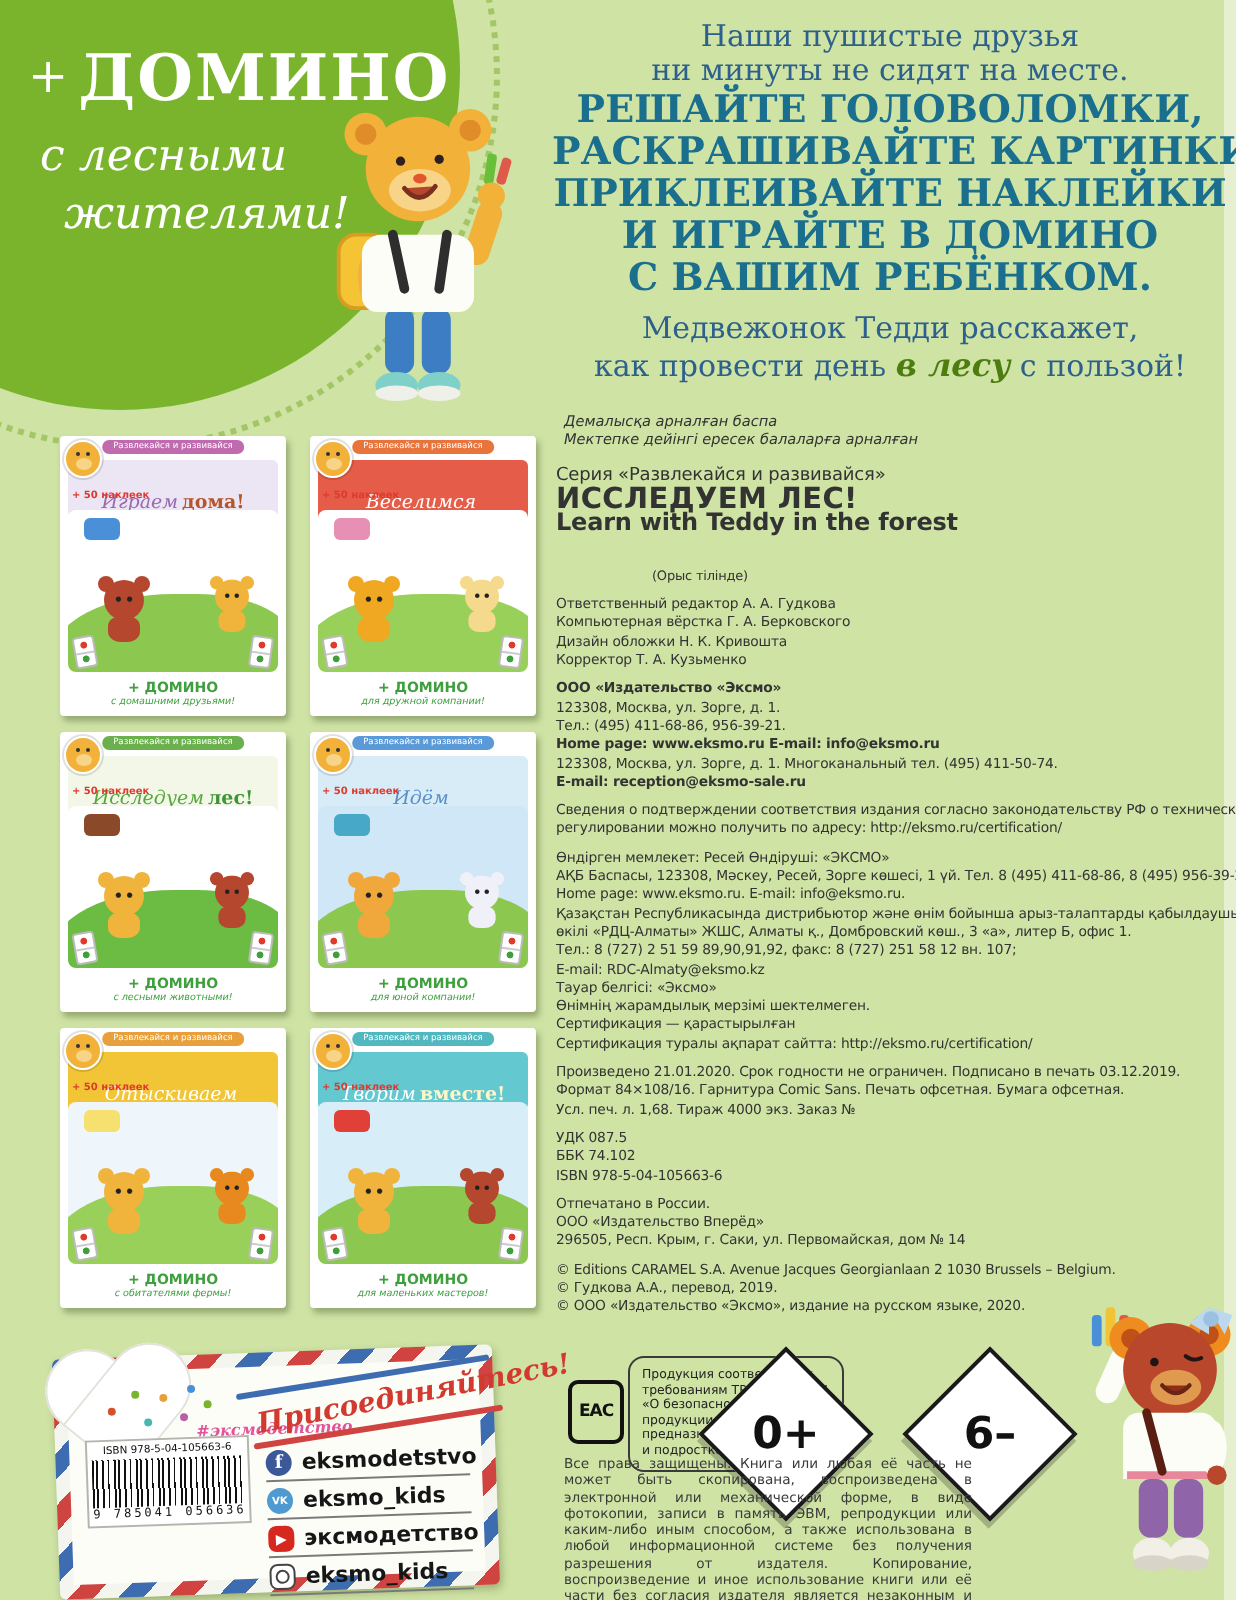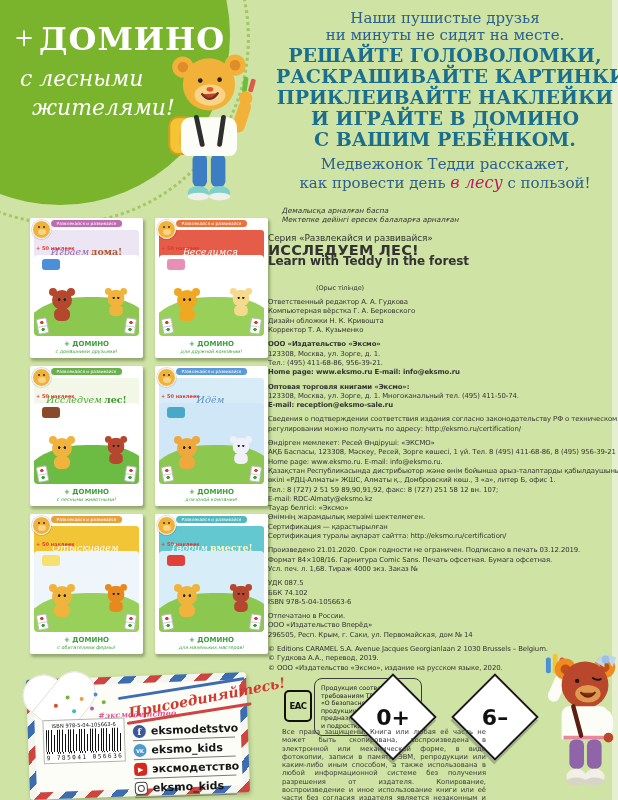--- a/index.html
+++ b/index.html
@@ -16,21 +16,21 @@
   .promo-sub1{font-style:italic;font-size:22px;margin:8px 0 0 6px;}
   .promo-sub2{font-style:italic;font-size:22px;margin:4px 0 0 18px;}
   .hero-bear{position:absolute;left:150px;top:48px;width:116px;height:158px;z-index:3;}
 
   
   .headline{position:absolute;left:276px;top:10px;width:338px;text-align:center;font-family:"DejaVu Serif",serif;}
   .hl-intro{font-size:15px;line-height:16.5px;color:#2d608c;}
   .hl-caps{margin-top:2px;text-align:center;}
   .hl-caps div{font-size:19px;line-height:21px;font-weight:bold;color:#1a6e8e;white-space:nowrap;}
   .hl-outro{margin-top:6px;font-size:15px;line-height:17.5px;color:#2d608c;}
-  .hl-green{color:#be185d;font-style:italic;font-weight:normal;font-size:16px;}
+  .hl-green{color:#4d7c0f;font-style:italic;font-weight:bold;font-size:16px;}
 
   
   .covers{position:absolute;left:30px;top:218px;width:242px;display:grid;grid-template-columns:113px 113px;grid-auto-rows:140px;column-gap:12px;row-gap:8px;}
   .cover{position:relative;background:#fff;box-shadow:1.5px 2.5px 3px rgba(90,110,60,.5);border-radius:2px;font-family:"DejaVu Serif",serif;}
   .ribbon{position:absolute;top:2px;left:50%;transform:translateX(-50%);padding:1px 6px;border-radius:6px;color:#fff;font-size:4.3px;font-family:"DejaVu Sans",sans-serif;white-space:nowrap;z-index:2;}
   .logo{position:absolute;left:2px;top:2px;width:17px;height:17px;border-radius:50%;background:#f2b23a;border:1.5px solid #fff;box-shadow:0 0 0 1px rgba(0,0,0,.12);z-index:3;}
   .logo::before{content:"";position:absolute;left:4.5px;top:8px;width:8px;height:6px;border-radius:50%;background:#f8d488;}
   .logo::after{content:"";position:absolute;left:5px;top:5px;width:2px;height:2px;border-radius:50%;background:#333;box-shadow:5px 0 0 #333;}
   .banner{margin:12px 4px 0;padding:17px 2px 1px;text-align:center;border-radius:3px;font-size:9.5px;line-height:10.5px;}
   .banner .t1{font-style:italic;margin-right:2px;}
@@ -52,21 +52,21 @@
      background-size:100% 100%,100% 100%,100% 1px;background-position:0 0,0 0,0 50%;background-repeat:no-repeat;}
   .tile.ta{left:3px;bottom:2px;transform:rotate(-10deg);}
   .tile.tb{right:3px;bottom:2px;transform:rotate(8deg);}
   .domino-line{position:absolute;left:0;right:0;bottom:10px;text-align:center;font-size:7px;font-weight:bold;color:#3da03d;font-family:"DejaVu Sans",sans-serif;}
   .domino-sub{position:absolute;left:0;right:0;bottom:4px;text-align:center;font-size:4.8px;font-style:italic;color:#3da03d;font-family:"DejaVu Sans",sans-serif;}
 
   
   .audience{position:absolute;left:282px;top:206px;width:334px;display:flex;font-size:7.3px;font-style:italic;color:#333;line-height:9px;}
   .aud-left{width:170px;} .aud-right{flex:1;}
   .audience div div{white-space:nowrap;}
-  .imprint{position:absolute;left:268px;top:234px;width:334px;font-size:6.9px;line-height:9.3px;color:#333;letter-spacing:-0.1px;}
+  .imprint{position:absolute;left:278px;top:234px;width:334px;font-size:6.9px;line-height:9.3px;color:#333;letter-spacing:-0.1px;}
   .imprint .ln{white-space:nowrap;}
   .ln.b{font-weight:bold;}
   .ln.gap{margin-top:5px;}
   .ln.g3{margin-top:3px;}
   .ln.s10{font-size:9px;}
   .ln.s75{font-size:6.5px;margin-top:18px;padding-left:48px;}
   .ln.tru{font-size:14.5px;font-weight:bold;margin-top:3px;letter-spacing:.2px;}
   .ln.ten{font-size:12px;font-weight:bold;margin-top:1px;}
 
   
@@ -359,21 +359,20 @@
       <div class="ln ten">Learn with Teddy in the forest</div>
       <div class="ln s75">(Орыс тілінде)</div>
       <div class="ln gap">Ответственный редактор А. А. Гудкова</div>
       <div class="ln">Компьютерная вёрстка Г. А. Берковского</div>
       <div class="ln">Дизайн обложки Н. К. Кривошта</div>
       <div class="ln">Корректор Т. А. Кузьменко</div>
       <div class="ln b gap">ООО «Издательство «Эксмо»</div>
       <div class="ln">123308, Москва, ул. Зорге, д. 1.</div>
       <div class="ln">Тел.: (495) 411-68-86, 956-39-21.</div>
       <div class="ln b">Home page: www.eksmo.ru  E-mail: info@eksmo.ru</div>
-      <div class="ln b gap">Оптовая торговля книгами «Эксмо»:</div>
       <div class="ln">123308, Москва, ул. Зорге, д. 1. Многоканальный тел. (495) 411-50-74.</div>
       <div class="ln b">E-mail: reception@eksmo-sale.ru</div>
       <div class="ln gap">Сведения о подтверждении соответствия издания согласно законодательству РФ о техническом</div>
       <div class="ln">регулировании можно получить по адресу: http://eksmo.ru/certification/</div>
       <div class="ln gap">Өндірген мемлекет: Ресей Өндіруші: «ЭКСМО»</div>
       <div class="ln">АҚБ Баспасы, 123308, Мәскеу, Ресей, Зорге көшесі, 1 үй. Тел. 8 (495) 411-68-86, 8 (495) 956-39-21</div>
       <div class="ln">Home page: www.eksmo.ru. E-mail: info@eksmo.ru.</div>
       <div class="ln">Қазақстан Республикасында дистрибьютор және өнім бойынша арыз-талаптарды қабылдаушының</div>
       <div class="ln">өкілі «РДЦ-Алматы» ЖШС, Алматы қ., Домбровский көш., 3 «а», литер Б, офис 1.</div>
       <div class="ln">Тел.: 8 (727) 2 51 59 89,90,91,92, факс: 8 (727) 251 58 12 вн. 107;</div>

